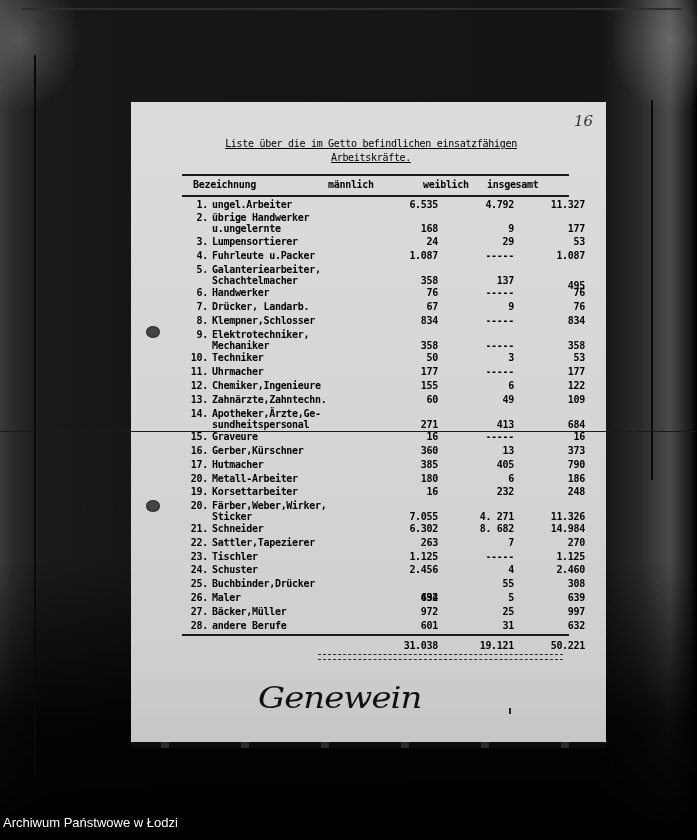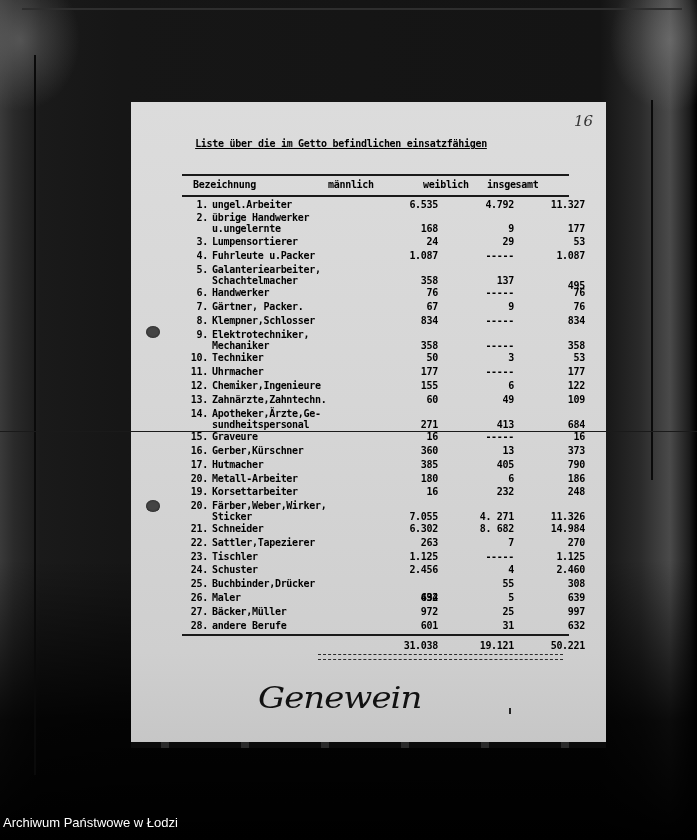--- a/index.html
+++ b/index.html
@@ -73,24 +73,24 @@
     .page-number {
       position: absolute;
       left: 574px; top: 112px;
       font-family: "DejaVu Serif", serif;
       font-style: italic;
       font-size: 15px;
       color: #333;
     }
     .doc-title {
       position: absolute;
-      left: 186px; top: 137px;
+      left: 216px; top: 137px;
       width: 310px;
       font-size: 10px;
-      font-weight: bold;
+      font-weight: normal;
       line-height: 14px;
       text-align: center;
       letter-spacing: -0.3px;
     }
     .doc-title span {
       text-decoration: underline;
       display: block;
     }
     .hrule {
       position: absolute;
@@ -194,20 +194,21 @@
 
 <div class="punch-hole" style="left:146px; top:326px;"></div>
 <div class="punch-hole" style="left:146px; top:500px;"></div>
 
 <div class="crease-line"></div>
 
 <div class="page-number">16</div>
 
 <div class="doc-title">
   <span>Liste über die im Getto befindlichen einsatzfähigen</span>
+  <span>Arbeitskräfte.</span>
 </div>
 
 <div class="hrule" style="top:174px; height:2px;"></div>
 <div class="col-head" style="left:193px;">Bezeichnung</div>
 <div class="col-head" style="left:328px;">männlich</div>
 <div class="col-head" style="left:423px;">weiblich</div>
 <div class="col-head" style="left:487px;">insgesamt</div>
 <div class="hrule" style="top:195px; height:2px;"></div>
 
 <div id="rows-container">
@@ -250,21 +251,21 @@
     </div>
     <div class="row" style="top: 287px;">
       <span class="num">6.</span>
       <span class="label">Handwerker</span>
       <span class="m" style="top:0px">76</span>
       <span class="w" style="top:0px">-----</span>
       <span class="t" style="top:0px">76</span>
     </div>
     <div class="row" style="top: 301px;">
       <span class="num">7.</span>
-      <span class="label">Gärtner, Packer.</span>
+      <span class="label">Drücker, Landarb.</span>
       <span class="m" style="top:0px">67</span>
       <span class="w" style="top:0px">9</span>
       <span class="t" style="top:0px">76</span>
     </div>
     <div class="row" style="top: 315px;">
       <span class="num">8.</span>
       <span class="label">Klempner,Schlosser</span>
       <span class="m" style="top:0px">834</span>
       <span class="w" style="top:0px">-----</span>
       <span class="t" style="top:0px">834</span>

